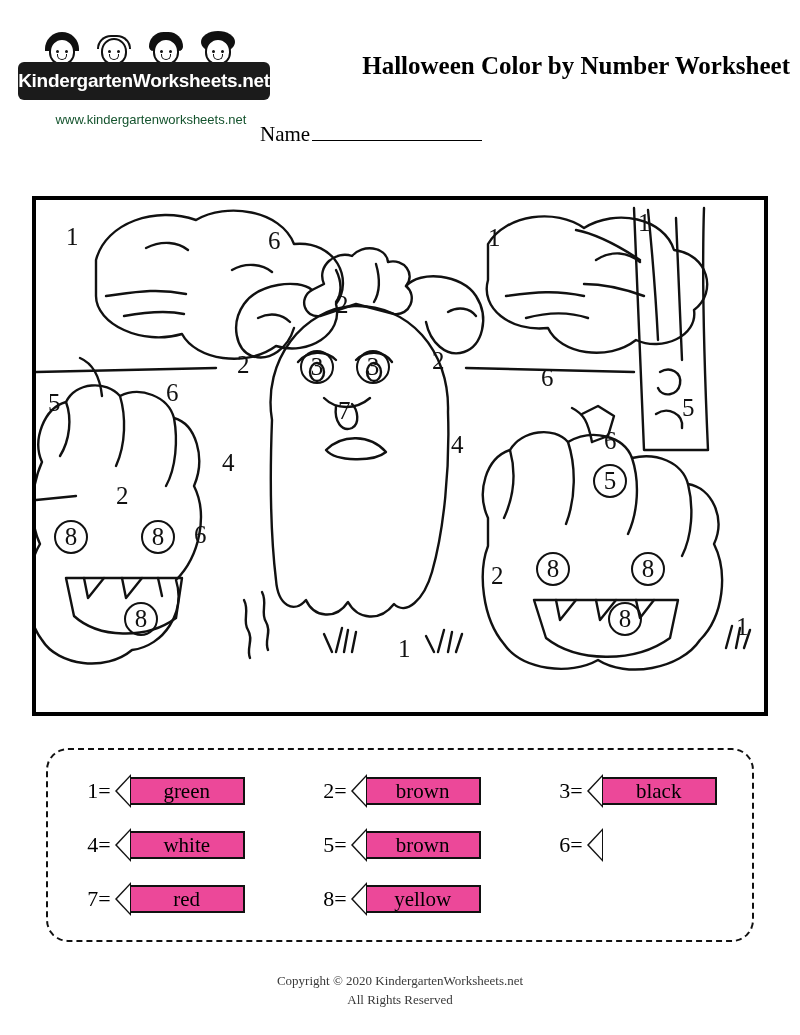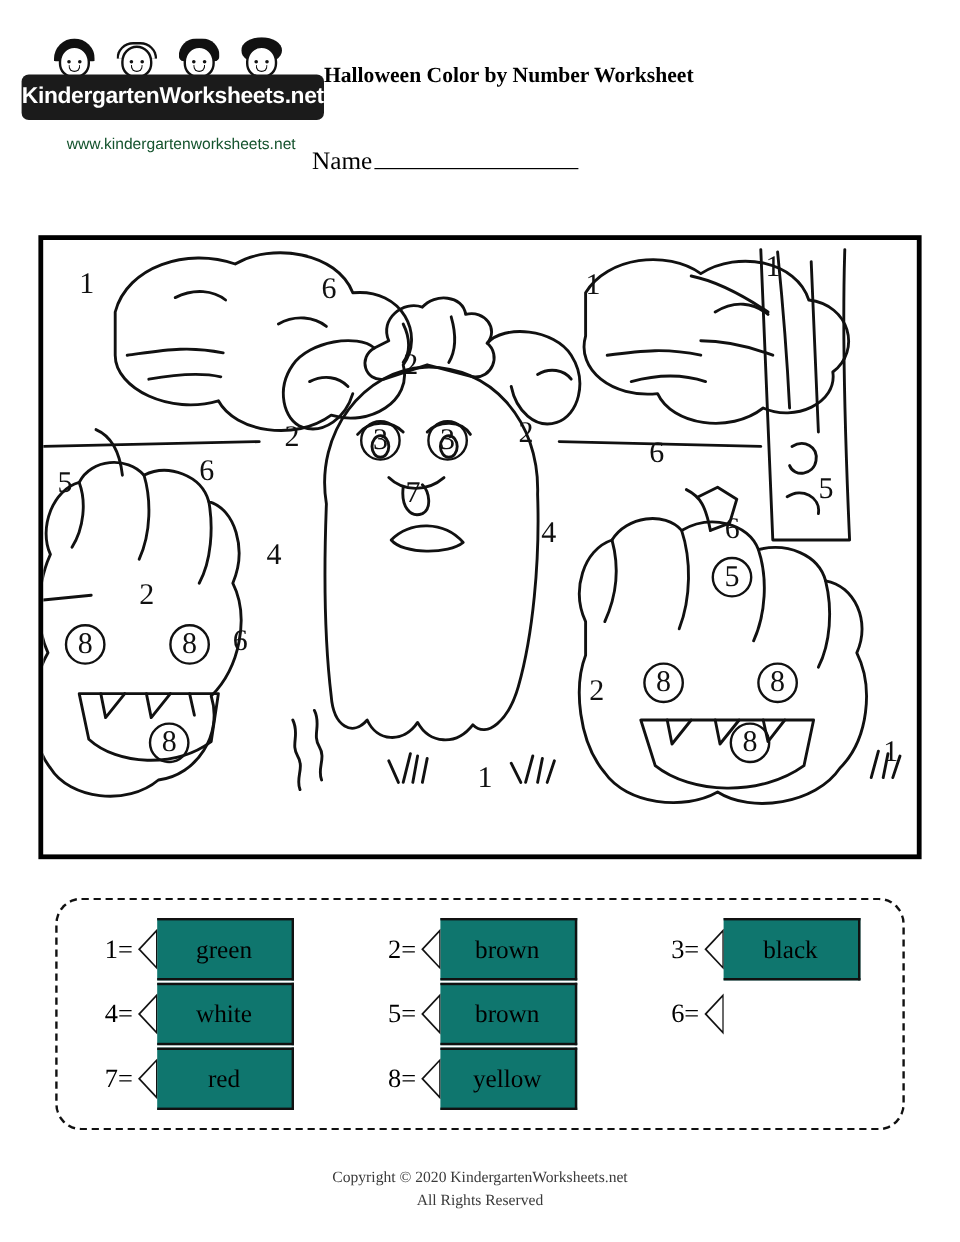--- a/index.html
+++ b/index.html
@@ -108,22 +108,22 @@
     border: 1.5px solid #111;
     border-top: none;
     border-radius: 0 0 10px 10px;
   }
 
   .title {
     position: absolute;
     left: 270px;
     top: 52px;
     width: 520px;
-    text-align: left;
-    font-size: 18px;
+    text-align: right;
+    font-size: 25px;
     font-weight: bold;
     font-family: "Liberation Serif", serif;
     letter-spacing: 0px;
   }
   .name-line {
     position: absolute;
     left: 260px;
     top: 122px;
     width: 520px;
     text-align: left;
@@ -215,29 +215,29 @@
     content: "";
     position: absolute;
     left: 2.5px; top: -14px;
     width: 0; height: 0;
     border-top: 14px solid transparent;
     border-bottom: 14px solid transparent;
     border-right: 13px solid #fff;
   }
   .crayon .body {
     flex: 1;
-    height: 52px;
+    height: 28px;
     border: 2px solid #111;
     border-left: none;
     display: flex;
     align-items: center;
     justify-content: center;
     font-family: "Liberation Serif", serif;
     font-size: 21px;
-    background: #0f766e;
+    background: #ec4899;
   }
 
   
   .footer {
     position: absolute;
     left: 0;
     top: 972px;
     width: 800px;
     text-align: center;
     font-size: 13px;

